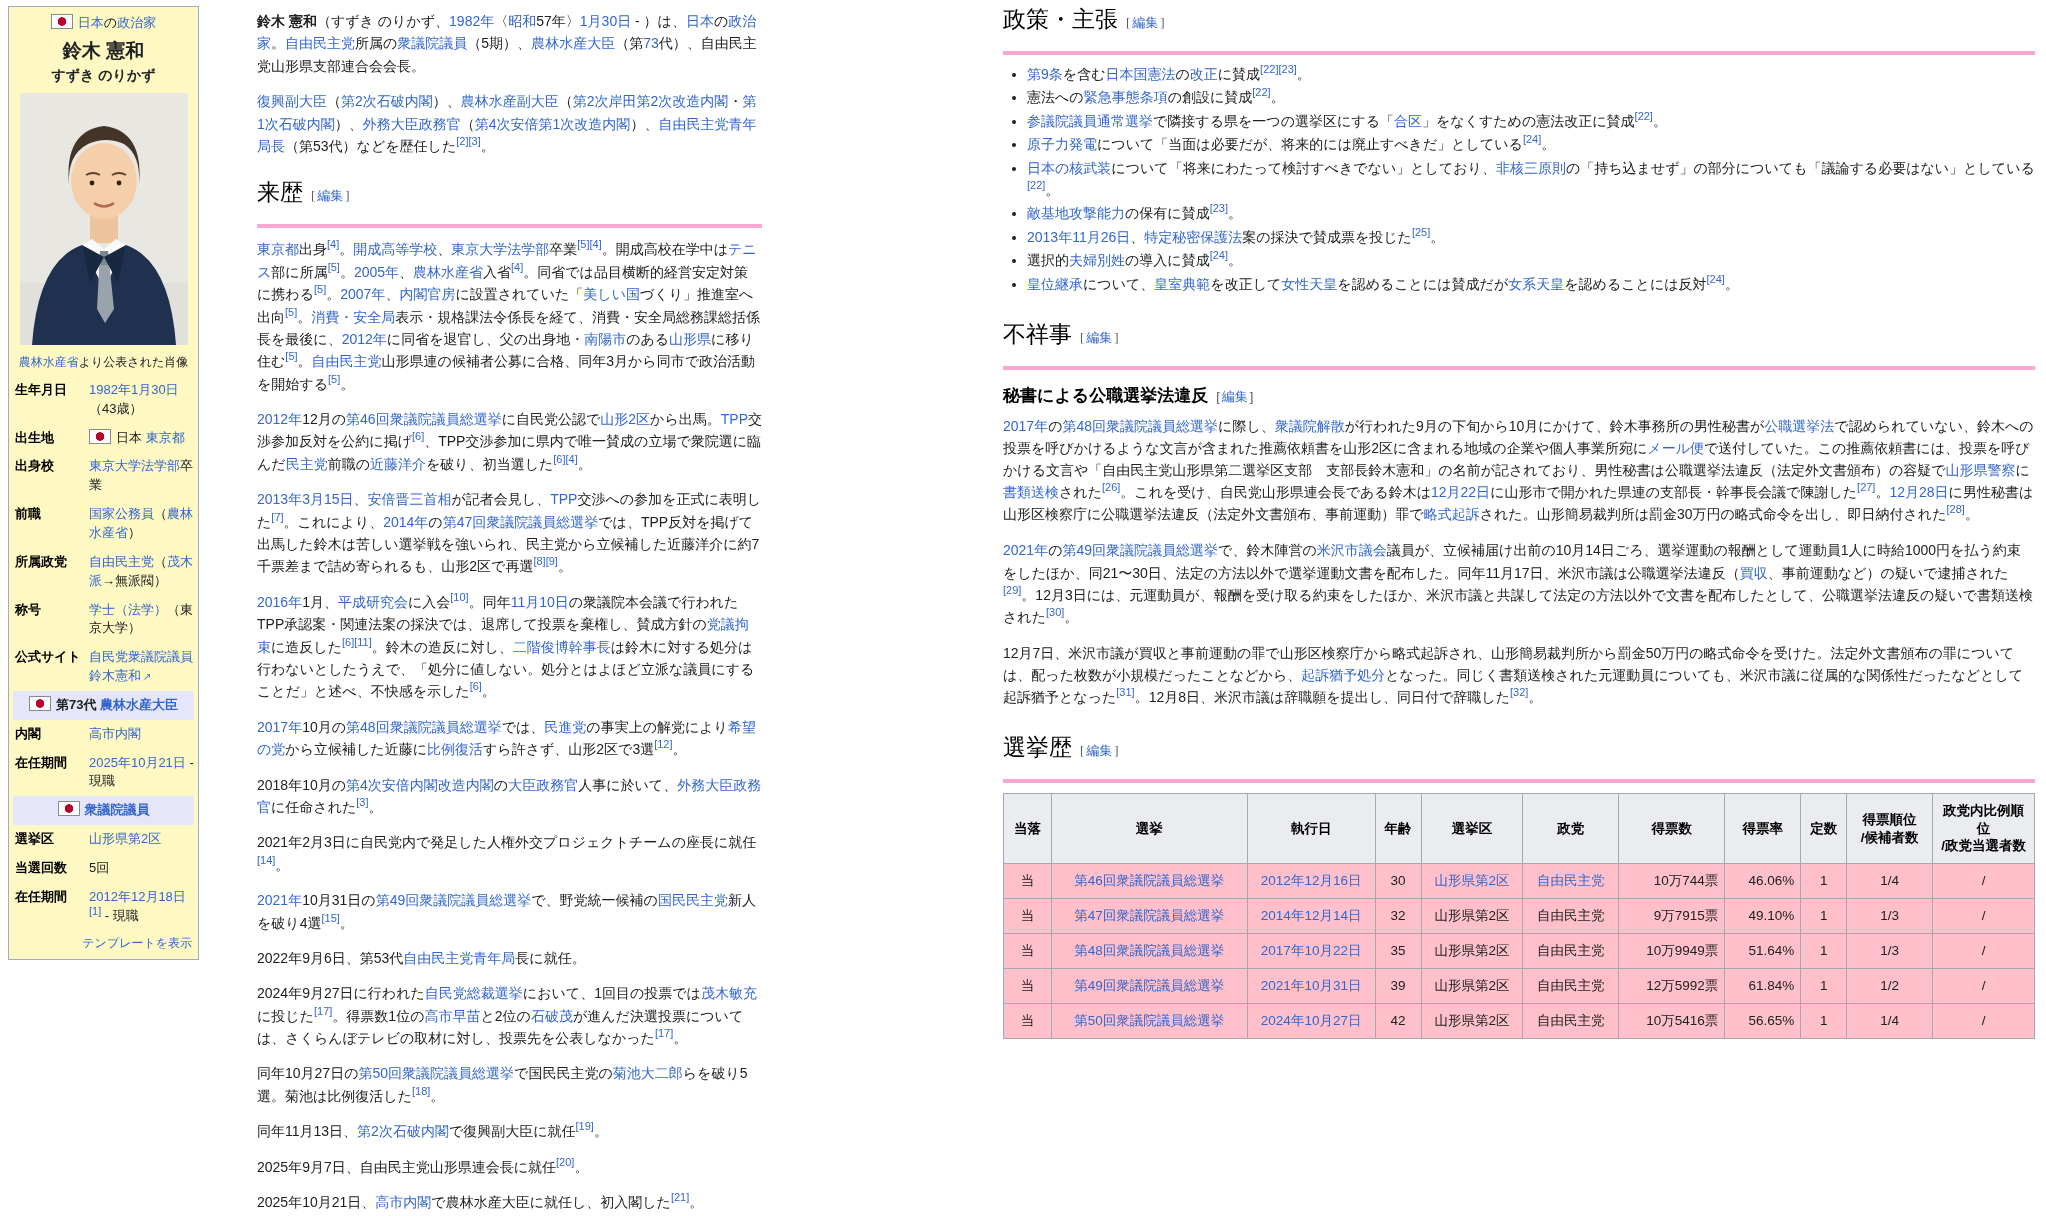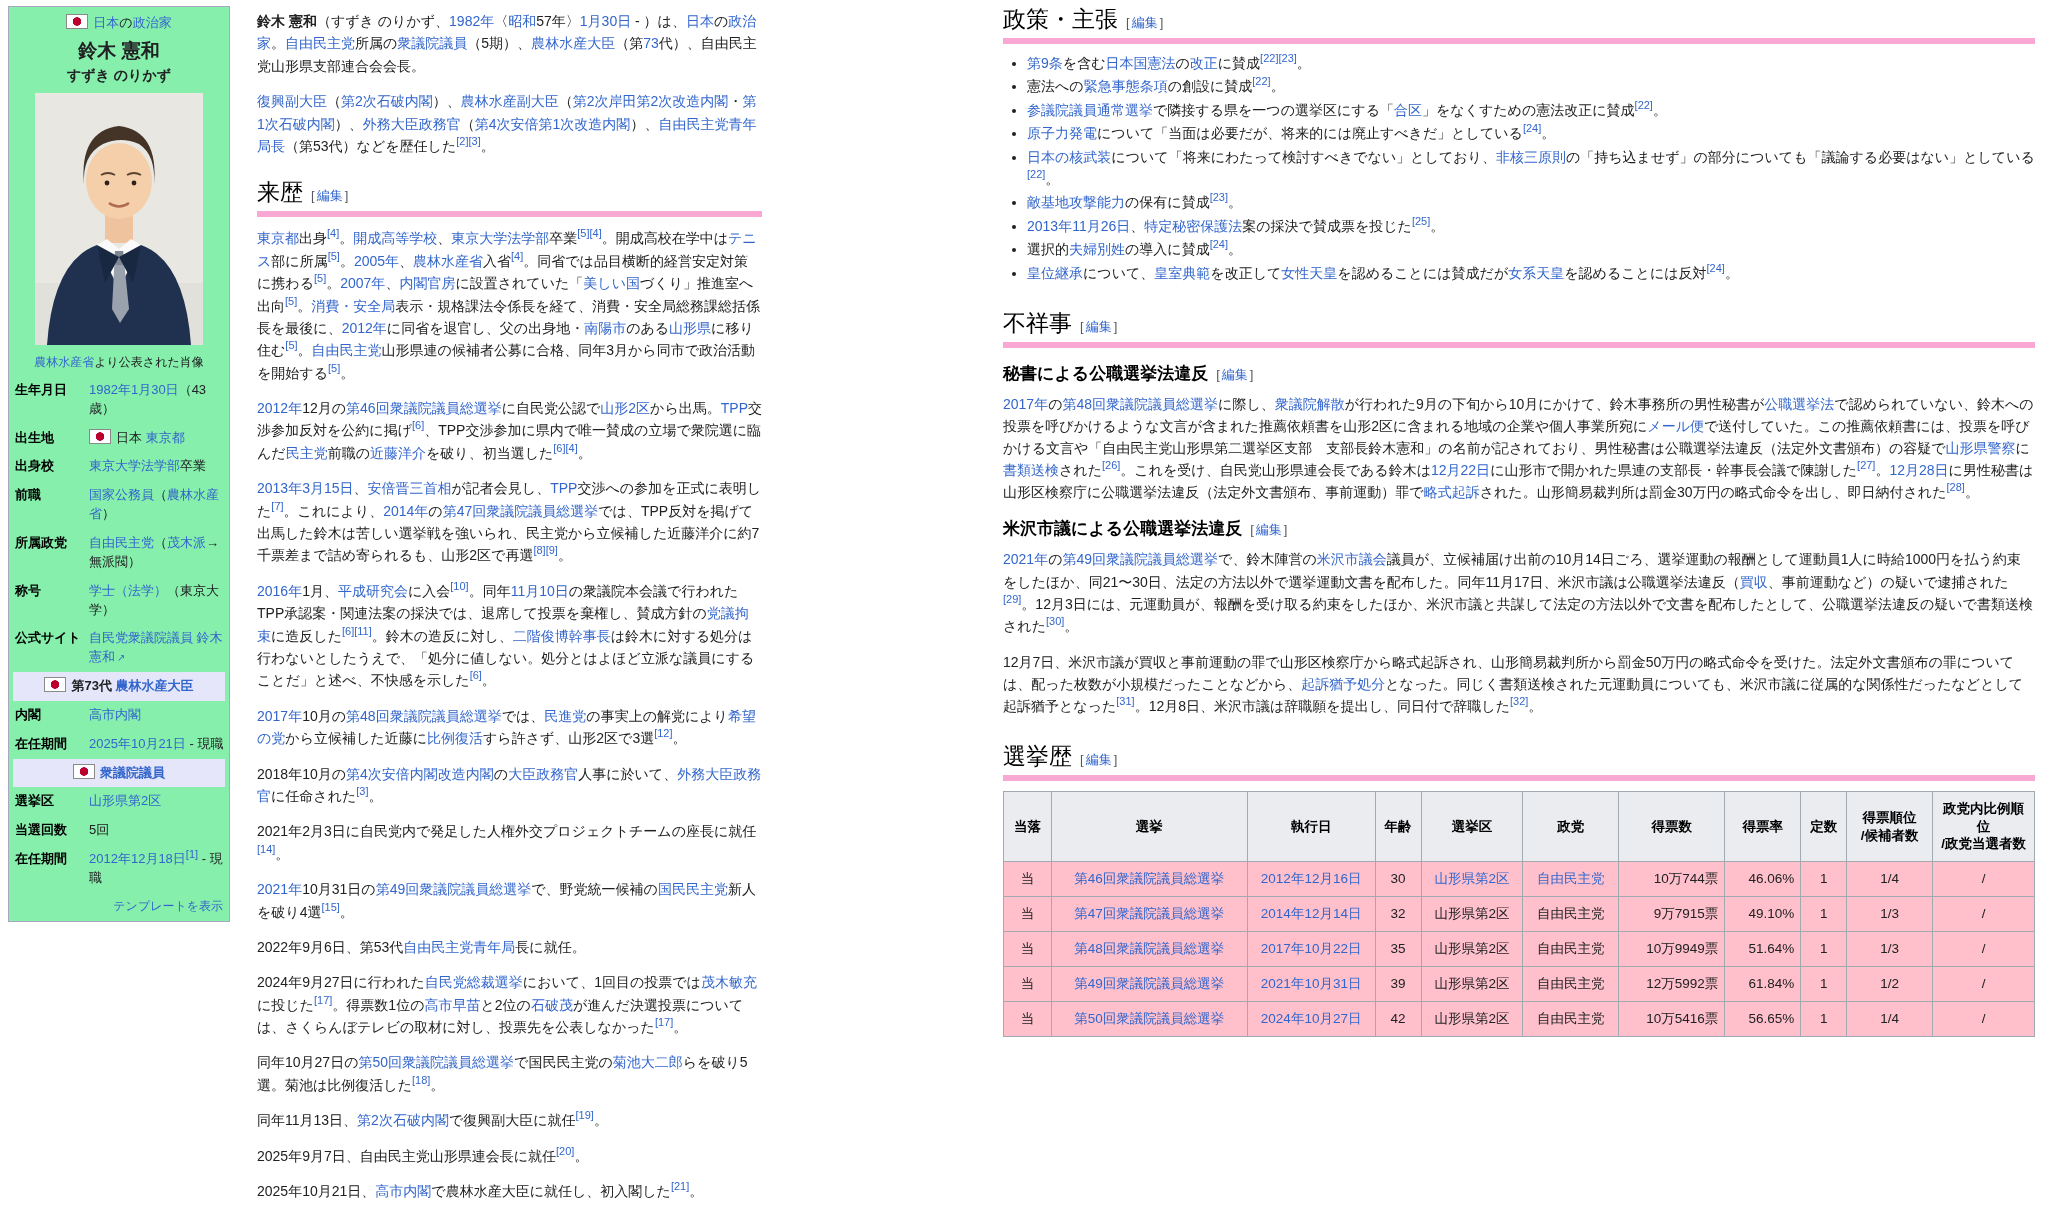--- a/index.html
+++ b/index.html
@@ -3,27 +3,27 @@
 <meta charset="utf-8">
 <style>
   html,body{margin:0;padding:0;background:#fff;}
   body{font-family:"Liberation Sans","DejaVu Sans",sans-serif;font-size:14px;color:#202122;}
   .page{position:relative;width:2046px;height:1216px;overflow:hidden;background:#fff;}
   a{color:#3366cc;text-decoration:none;cursor:pointer;}
   sup.ref{font-size:11px;line-height:0;vertical-align:super;}
   .bold{font-weight:700;}
   .ext::after{content:"↗";font-size:10px;margin-left:2px;color:#3366cc;}
   
-  .infobox{position:absolute;left:8px;top:6px;width:222px;box-sizing:border-box;border:1px solid #a7a7bd;background:#86efac;padding:3px 4px 6px;font-size:13px;line-height:1.45;}
+  .infobox{position:absolute;left:8px;top:6px;width:191px;box-sizing:border-box;border:1px solid #a7a7bd;background:#fef9c3;padding:3px 4px 6px;font-size:13px;line-height:1.45;}
   .col-center{position:absolute;left:257px;top:0;width:505px;}
   .col-right{position:absolute;left:1003px;top:0;width:1032px;}
   
   .para{line-height:1.6;margin:0 0 13px;}
   .col-center{padding-top:10px;}
-  h2{font-size:23px;font-weight:400;color:#000;border-bottom:6px solid #f9a8d4;padding-bottom:3px;}
+  h2{font-size:23px;font-weight:400;color:#000;border-bottom:4px solid #f9a8d4;padding-bottom:16px;font-family:Liberation Serif, serif;}
   .col-center h2{margin:20px 0 10px;}
   .col-right h2{margin:24px 0 8px;}
   .col-right h2.first{margin-top:4px;}
   h3{font-size:17px;font-weight:700;margin:14px 0 6px;border:none;color:#000;}
   .editsection{font-size:13px;font-weight:400;margin-left:8px;}
   .editsection::before{content:"[";color:#54595d;margin-right:2px;}
   .editsection::after{content:"]";color:#54595d;margin-left:2px;}
   ul.plist{margin:4px 0 0 0;padding-left:24px;}
   ul.plist li{line-height:1.6;margin:1px 0;}
   .col-right p{line-height:1.58;margin:8px 0 14px;}
@@ -171,21 +171,20 @@
         <li><a href="#">2013年</a><a href="#">11月26日</a><span>、</span><a href="#">特定秘密保護法</a><span>案の採決で賛成票を投じた</span><sup class="ref"><a href="#">[25]</a></sup><span>。</span></li>
         <li><span>選択的</span><a href="#">夫婦別姓</a><span>の導入に賛成</span><sup class="ref"><a href="#">[24]</a></sup><span>。</span></li>
         <li><a href="#">皇位継承</a><span>について、</span><a href="#">皇室典範</a><span>を改正して</span><a href="#">女性天皇</a><span>を認めることには賛成だが</span><a href="#">女系天皇</a><span>を認めることには反対</span><sup class="ref"><a href="#">[24]</a></sup><span>。</span></li>
       </ul>
 
     <h2><span>不祥事</span><span class="editsection"><a href="#">編集</a></span></h2>
 
     <h3><span>秘書による公職選挙法違反</span><span class="editsection"><a href="#">編集</a></span></h3>
     <p><a href="#">2017年</a><span>の</span><a href="#">第48回衆議院議員総選挙</a><span>に際し、</span><a href="#">衆議院解散</a><span>が行われた9月の下旬から10月にかけて、鈴木事務所の男性秘書が</span><a href="#">公職選挙法</a><span>で認められていない、鈴木への投票を呼びかけるような文言が含まれた推薦依頼書を山形2区に含まれる地域の企業や個人事業所宛に</span><a href="#">メール便</a><span>で送付していた。この推薦依頼書には、投票を呼びかける文言や「自由民主党山形県第二選挙区支部　支部長鈴木憲和」の名前が記されており、男性秘書は公職選挙法違反（法定外文書頒布）の容疑で</span><a href="#">山形県警察</a><span>に</span><a href="#">書類送検</a><span>された</span><sup class="ref"><a href="#">[26]</a></sup><span>。これを受け、自民党山形県連会長である鈴木は</span><a href="#">12月22日</a><span>に山形市で開かれた県連の支部長・幹事長会議で陳謝した</span><sup class="ref"><a href="#">[27]</a></sup><span>。</span><a href="#">12月28日</a><span>に男性秘書は山形区検察庁に公職選挙法違反（法定外文書頒布、事前運動）罪で</span><a href="#">略式起訴</a><span>された。山形簡易裁判所は罰金30万円の略式命令を出し、即日納付された</span><sup class="ref"><a href="#">[28]</a></sup><span>。</span></p>
 
-    <h3><span>米沢市議による公職選挙法違反</span><span class="editsection"><a href="#">編集</a></span></h3>
     <p><a href="#">2021年</a><span>の</span><a href="#">第49回衆議院議員総選挙</a><span>で、鈴木陣営の</span><a href="#">米沢市議会</a><span>議員が、立候補届け出前の10月14日ごろ、選挙運動の報酬として運動員1人に時給1000円を払う約束をしたほか、同21〜30日、法定の方法以外で選挙運動文書を配布した。同年11月17日、米沢市議は公職選挙法違反（</span><a href="#">買収</a><span>、事前運動など）の疑いで逮捕された</span><sup class="ref"><a href="#">[29]</a></sup><span>。12月3日には、元運動員が、報酬を受け取る約束をしたほか、米沢市議と共謀して法定の方法以外で文書を配布したとして、公職選挙法違反の疑いで書類送検された</span><sup class="ref"><a href="#">[30]</a></sup><span>。</span></p>
     <p><span>12月7日、米沢市議が買収と事前運動の罪で山形区検察庁から略式起訴され、山形簡易裁判所から罰金50万円の略式命令を受けた。法定外文書頒布の罪については、配った枚数が小規模だったことなどから、</span><a href="#">起訴猶予処分</a><span>となった。同じく書類送検された元運動員についても、米沢市議に従属的な関係性だったなどとして起訴猶予となった</span><sup class="ref"><a href="#">[31]</a></sup><span>。12月8日、米沢市議は辞職願を提出し、同日付で辞職した</span><sup class="ref"><a href="#">[32]</a></sup><span>。</span></p>
 
 
     <h2><span>選挙歴</span><span class="editsection"><a href="#">編集</a></span></h2>
     <table class="wikitable">
         <colgroup>
           <col style="width: 48px;">
           <col style="width: 196px;">
           <col style="width: 128px;">

